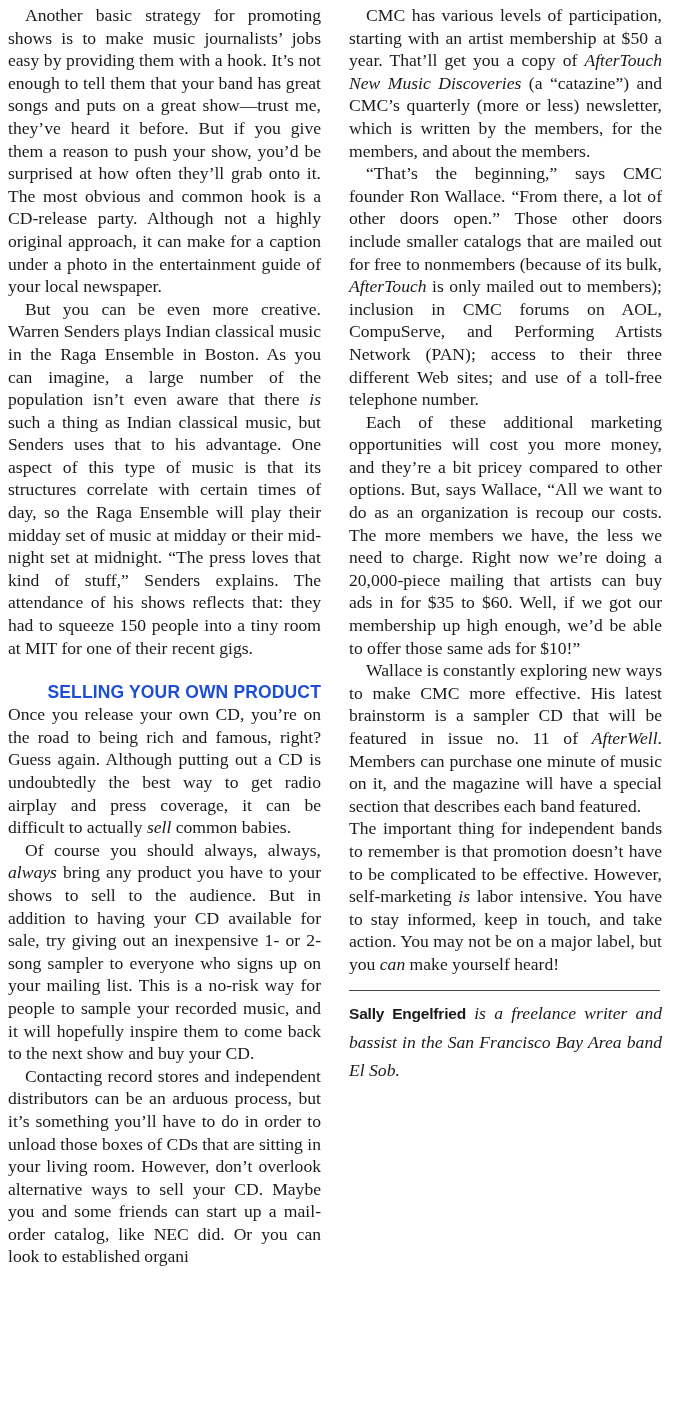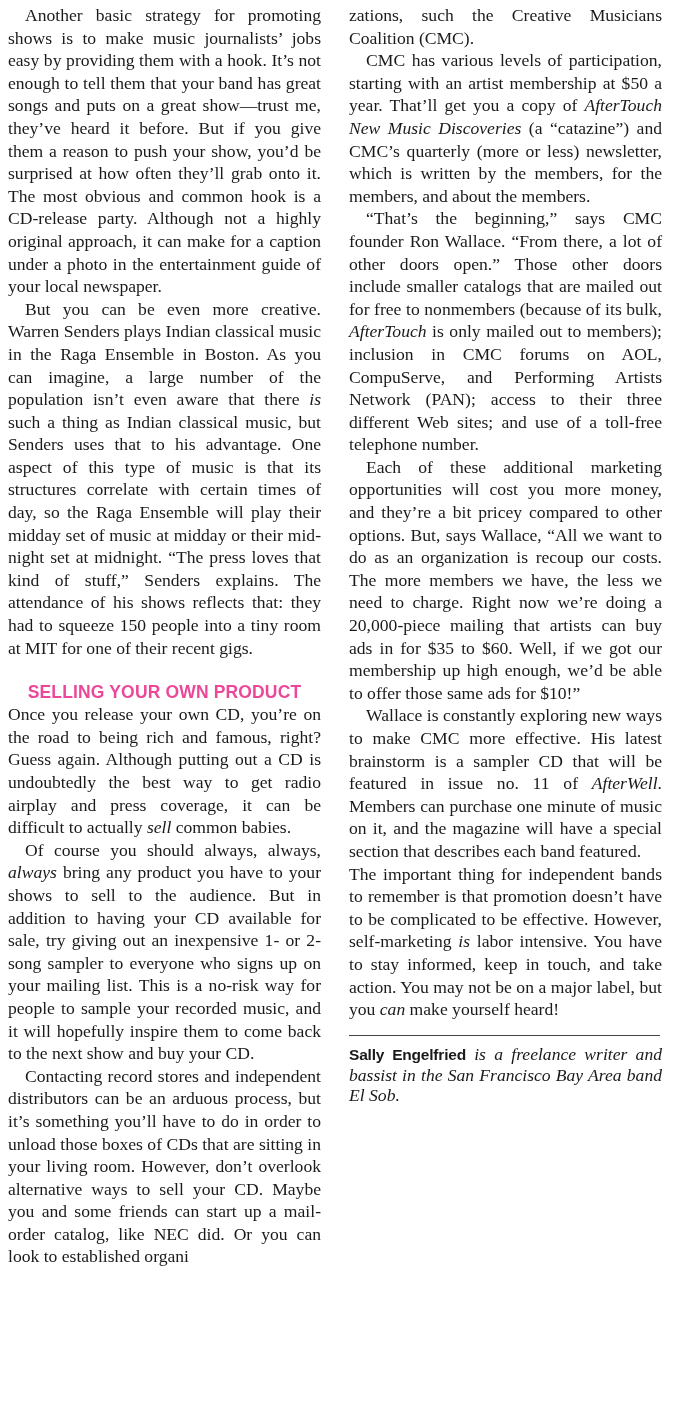--- a/index.html
+++ b/index.html
@@ -11,48 +11,47 @@
     text-align: justify; hyphens: manual;
   }
   .col-left { left: 8px; width: 313px; }
   .col-right { left: 349px; width: 313px; }
   .col p { margin: 0; text-indent: 17px; }
   .col p.noindent { text-indent: 0; }
   .col p.first-right { text-indent: 0; }
   .col h2 {
     font-family: "Liberation Sans", "DejaVu Sans", sans-serif;
     font-weight: bold; font-size: 17.5px; line-height: 22px;
-    margin: 22px 0 0 0; letter-spacing: 0.1px; color: #ec4899;
-    text-align: center;
+    margin: 22px 0 0 0; letter-spacing: 0.1px; color: #1d4ed8;
+    text-align: right;
   }
   .col h2.sell { letter-spacing: 0.15px; }
   em { font-style: italic; }
   .rule { border: 0; border-top: 1px solid #444; margin: 14px 2px 8px 0; height: 0; }
-  .bio { font-style: italic; text-indent: 0 !important; line-height: 20px; }
+  .bio { font-style: italic; text-indent: 0 !important; line-height: 28px; }
   .bio .author {
     font-style: normal; font-family: "Liberation Sans", "DejaVu Sans", sans-serif;
     font-weight: bold; font-size: 15.5px; letter-spacing: -0.2px;
   }
 </style>
 </head>
 <body>
 
 <div class="col col-left">
   <p><span>Another basic strategy for promoting shows is to make music journalists’ jobs easy by providing them with a hook. It’s not enough to tell them that your band has great songs and puts on a great show—trust me, they’ve heard it before. But if you give them a reason to push your show, you’d be surprised at how often they’ll grab onto it. The most ob­vious and common hook is a CD-release party. Although not a highly original approach, it can make for a caption under a photo in the entertainment guide of your local newspaper.</span></p>
   <p><span>But you can be even more creative. Warren Senders plays Indian classical music in the Raga Ensemble in Bos­ton. As you can imagine, a large num­ber of the population isn’t even aware that there </span><em>is</em><span> such a thing as Indian classical music, but Senders uses that to his advantage. One aspect of this type of music is that its structures cor­relate with certain times of day, so the Raga Ensemble will play their midday set of music at midday or their mid­night set at midnight. “The press loves that kind of stuff,” Senders explains. The attendance of his shows reflects that: they had to squeeze 150 people into a tiny room at MIT for one of their recent gigs.</span></p>
 
   <h2 class="sell">SELLING YOUR OWN PRODUCT</h2>
 
   <p class="noindent"><span>Once you release your own CD, you’re on the road to being rich and famous, right? Guess again. Although putting out a CD is undoubtedly the best way to get radio airplay and press cover­age, it can be difficult to actually </span><em>sell</em><span> common babies.</span></p>
   <p><span>Of course you should always, always, </span><em>always</em><span> bring any product you have to your shows to sell to the audience. But in addition to having your CD available for sale, try giving out an inexpensive 1- or 2-song sampler to everyone who signs up on your mailing list. This is a no-risk way for people to sample your recorded music, and it will hopefully inspire them to come back to the next show and buy your CD.</span></p>
   <p><span>Contacting record stores and inde­pendent distributors can be an ardu­ous process, but it’s something you’ll have to do in order to unload those boxes of CDs that are sitting in your living room. However, don’t overlook alternative ways to sell your CD. Maybe you and some friends can start up a mail-order catalog, like NEC did. Or you can look to established organi­</span></p>
 </div>
 
 <div class="col col-right">
-  <p class="first-right"><span>zations, such the Creative Musicians Coalition (CMC).</span></p>
   <p><span>CMC has various levels of participa­tion, starting with an artist member­ship at $50 a year. That’ll get you a copy of </span><em>AfterTouch New Music Discoveries</em><span> (a “catazine”) and CMC’s quarterly (more or less) newsletter, which is writ­ten by the members, for the members, and about the members.</span></p>
   <p><span>“That’s the beginning,” says CMC founder Ron Wallace. “From there, a lot of other doors open.” Those other doors include smaller catalogs that are mailed out for free to nonmembers (because of its bulk, </span><em>AfterTouch</em><span> is only mailed out to members); inclusion in CMC forums on AOL, CompuServe, and Performing Artists Network (PAN); access to their three different Web sites; and use of a toll-free telephone number.</span></p>
   <p><span>Each of these additional marketing opportunities will cost you more mon­ey, and they’re a bit pricey compared to other options. But, says Wallace, “All we want to do as an organization is re­coup our costs. The more members we have, the less we need to charge. Right now we’re doing a 20,000-piece mail­ing that artists can buy ads in for $35 to $60. Well, if we got our membership up high enough, we’d be able to offer those same ads for $10!”</span></p>
   <p><span>Wallace is constantly exploring new ways to make CMC more effective. His latest brainstorm is a sampler CD that will be featured in issue no. 11 of </span><em>After­Well</em><span>. Members can purchase one minute of music on it, and the maga­zine will have a special section that describes each band featured.</span></p>
 
 
   <p class="noindent"><span>The important thing for independent bands to remember is that promotion doesn’t have to be complicated to be effective. However, self-marketing </span><em>is</em><span> la­bor intensive. You have to stay in­formed, keep in touch, and take action. You may not be on a major label, but you </span><em>can</em><span> make yourself heard!</span></p>
 
   <hr class="rule">
 

